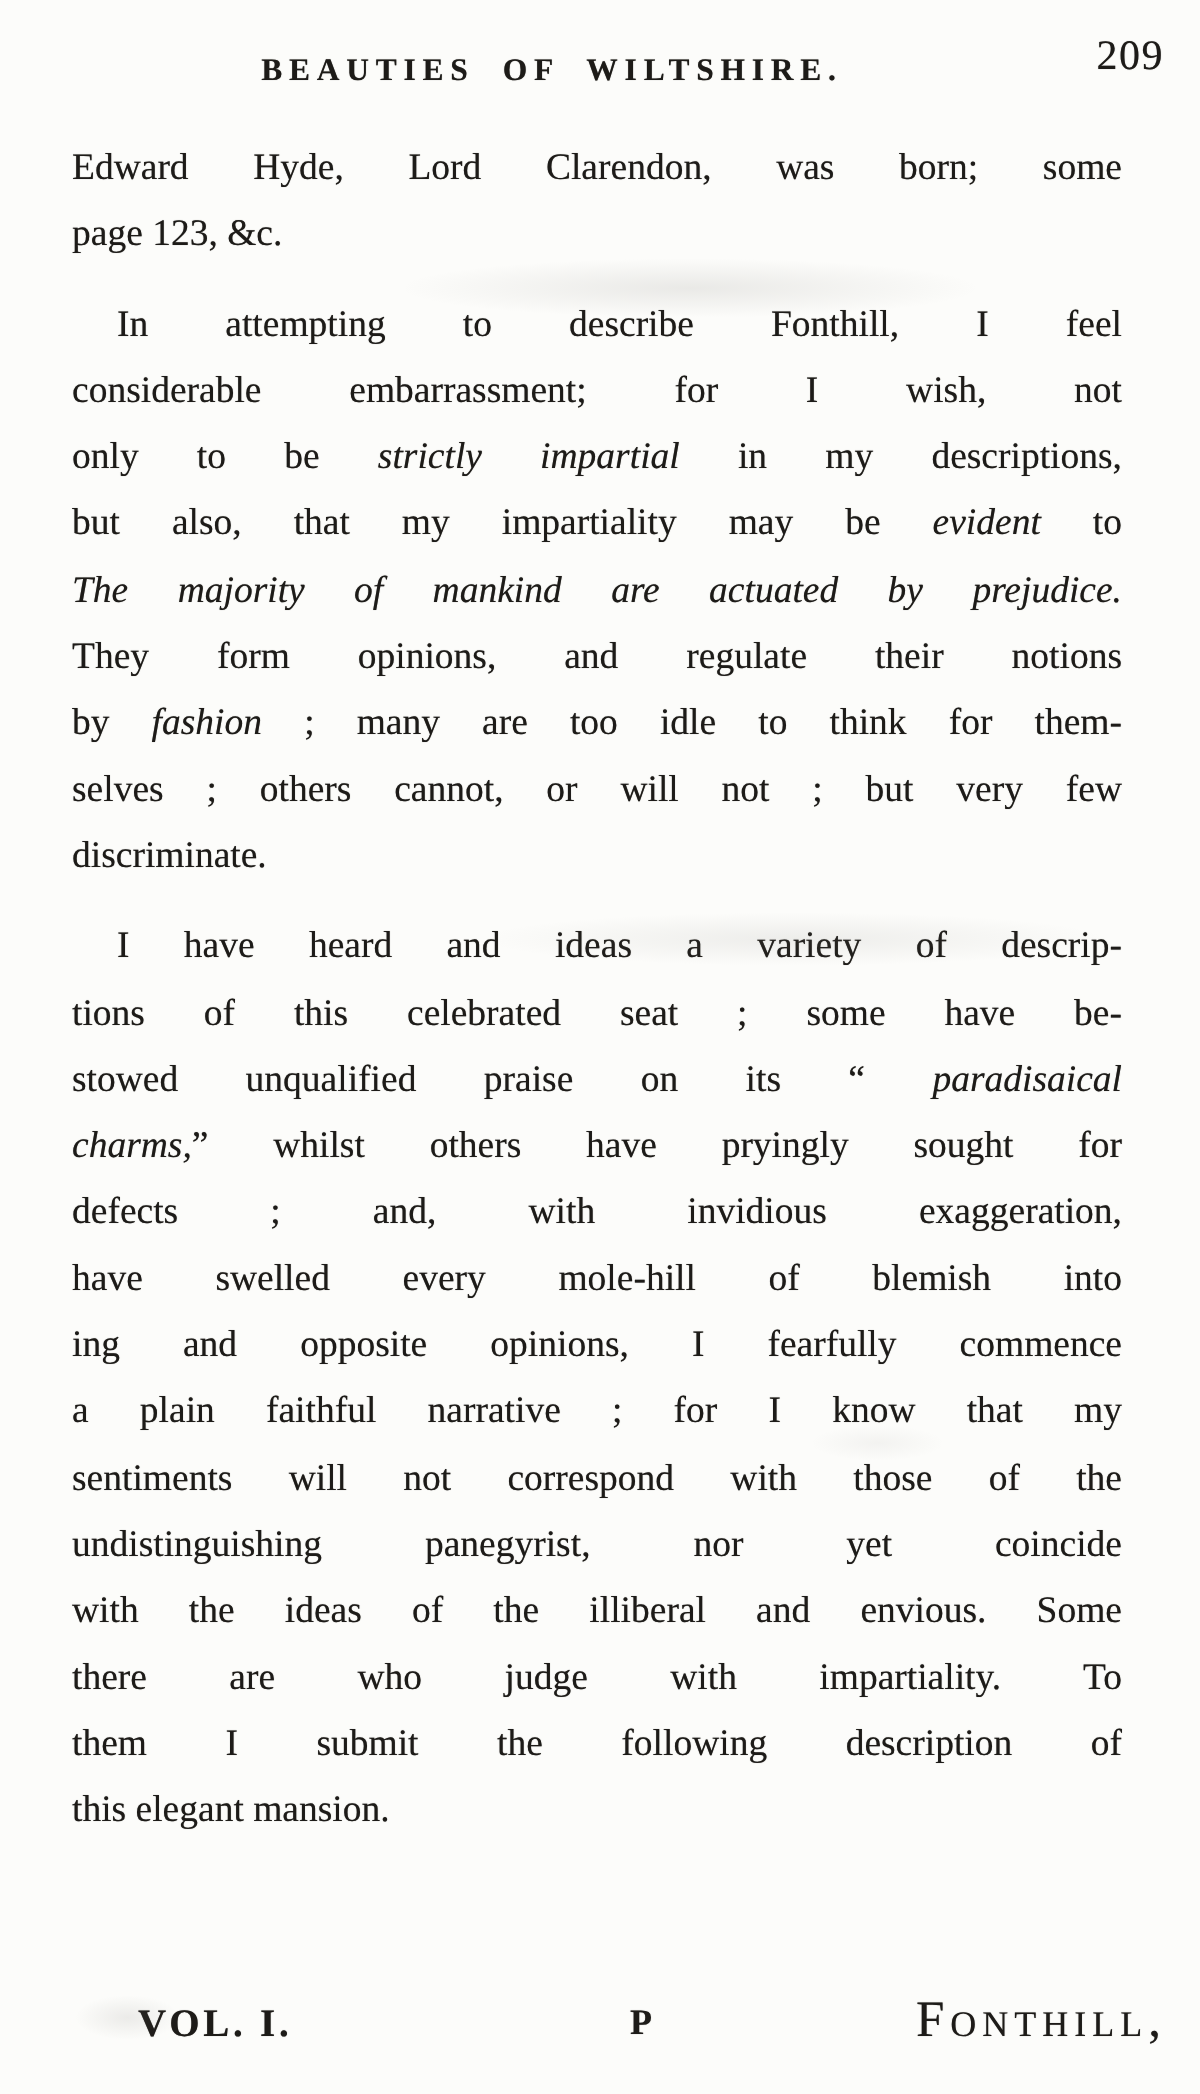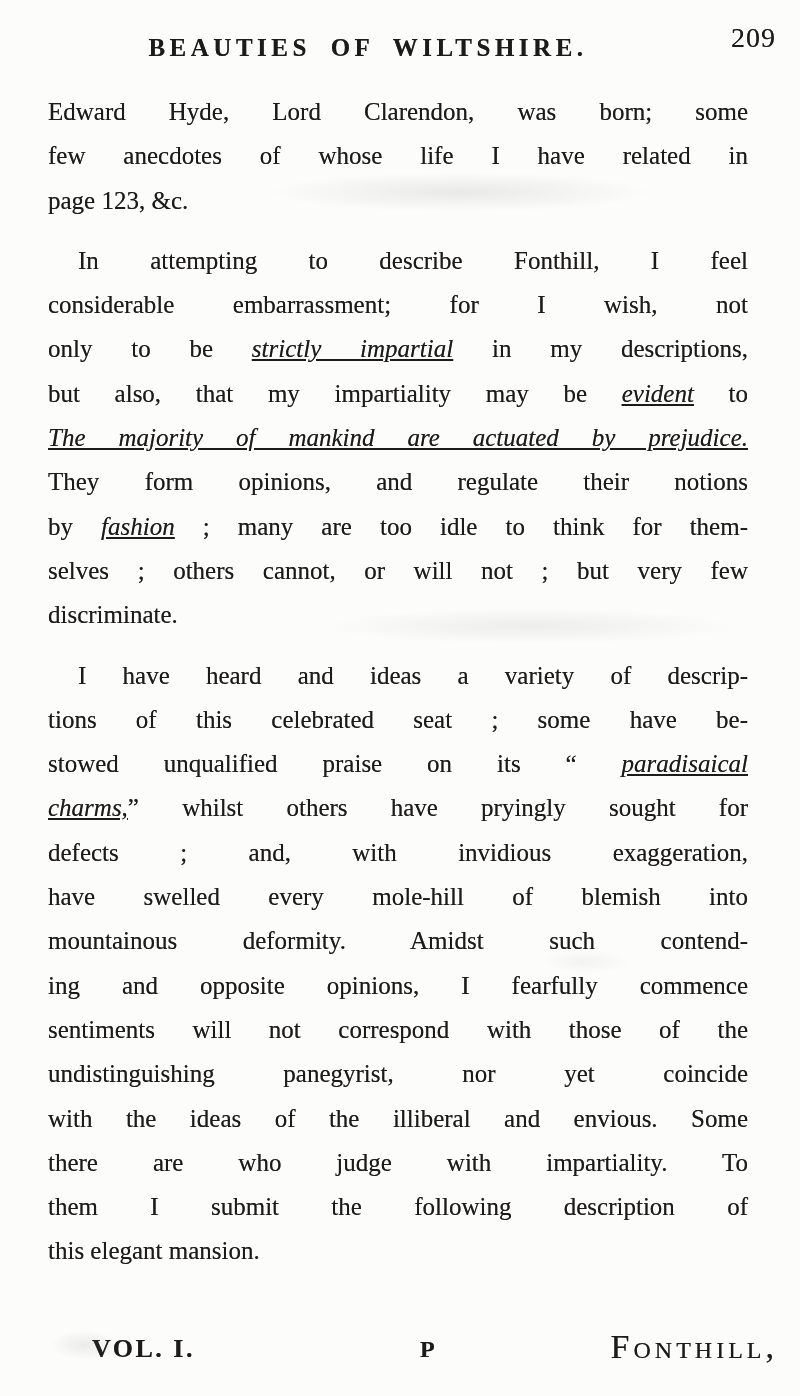--- a/index.html
+++ b/index.html
@@ -15,21 +15,21 @@
     text-shadow: 0 0 0.5px rgba(32,30,26,0.65);
   }
   .header {
     position: absolute;
     top: 26px; left: 48px; width: 700px; height: 40px;
   }
   .running-title {
     position: absolute;
     top: 8px; left: 0; width: 640px;
     text-align: center;
-    font-size: 25px;
+    font-size: 21px;
     font-weight: bold;
     letter-spacing: 4.5px;
     word-spacing: 9px;
     white-space: nowrap;
   }
   .page-number {
     position: absolute;
     top: -4px; right: -28px;
     font-size: 28px;
     letter-spacing: 1px;
@@ -43,21 +43,21 @@
   .line {
     text-align: justify;
     text-align-last: justify;
     white-space: nowrap; 
   }
   .line.end {
     text-align: left;
     text-align-last: left;
   }
   .line.indent { padding-left: 30px; margin-top: 16px; }
-  .line i { font-style: italic; text-decoration: underline; }
+  .line i { font-style: italic; }
   .footer {
     position: absolute;
     top: 1328px; left: 0; width: 800px; height: 50px;
   }
   .footer-vol {
     position: absolute; left: 92px; top: 6px;
     font-size: 26px; letter-spacing: 2.5px; font-weight: bold;
   }
   .footer-sig {
     position: absolute; left: 420px; top: 8px;
@@ -83,39 +83,38 @@
 
 <div class="page">
 
   <div class="header">
     <div class="running-title">BEAUTIES OF WILTSHIRE.</div>
     <div class="page-number">209</div>
   </div>
 
   <div class="body-text">
       <div class="line"><span>Edward Hyde, Lord Clarendon, was born; some</span></div>
-      <div class="line"><span>few anecdotes of whose life I have related in</span></div>
       <div class="line end"><span>page 123, &amp;c.</span></div>
       <div class="line indent"><span>In attempting to describe Fonthill, I feel</span></div>
       <div class="line"><span>considerable embarrassment; for I wish, not</span></div>
       <div class="line"><span>only to be </span><i>strictly impartial</i><span> in my descriptions,</span></div>
       <div class="line"><span>but also, that my impartiality may be </span><i>evident</i><span> to</span></div>
       <div class="line"><i>The majority of mankind are actuated by prejudice.</i></div>
       <div class="line"><span>They form opinions, and regulate their notions</span></div>
       <div class="line"><span>by </span><i>fashion</i><span> ; many are too idle to think for them-</span></div>
       <div class="line"><span>selves ; others cannot, or will not ; but very few</span></div>
       <div class="line end"><span>discriminate.</span></div>
       <div class="line indent"><span>I have heard and ideas a variety of descrip-</span></div>
       <div class="line"><span>tions of this celebrated seat ; some have be-</span></div>
       <div class="line"><span>stowed unqualified praise on its “ </span><i>paradisaical</i></div>
       <div class="line"><i>charms,</i><span>” whilst others have pryingly sought for</span></div>
       <div class="line"><span>defects ; and, with invidious exaggeration,</span></div>
       <div class="line"><span>have swelled every mole-hill of blemish into</span></div>
-      <div class="line"><span>mountainous deformity. Amidst such contend-</span></div>
       <div class="line"><span>ing and opposite opinions, I fearfully commence</span></div>
+      <div class="line"><span>a plain faithful narrative ; for I know that my</span></div>
       <div class="line"><span>sentiments will not correspond with those of the</span></div>
       <div class="line"><span>undistinguishing panegyrist, nor yet coincide</span></div>
       <div class="line"><span>with the ideas of the illiberal and envious. Some</span></div>
       <div class="line"><span>there are who judge with impartiality. To</span></div>
       <div class="line"><span>them I submit the following description of</span></div>
       <div class="line end"><span>this elegant mansion.</span></div>
     </div>
 
   <div class="footer">
     <div class="footer-vol">VOL. I.</div>

